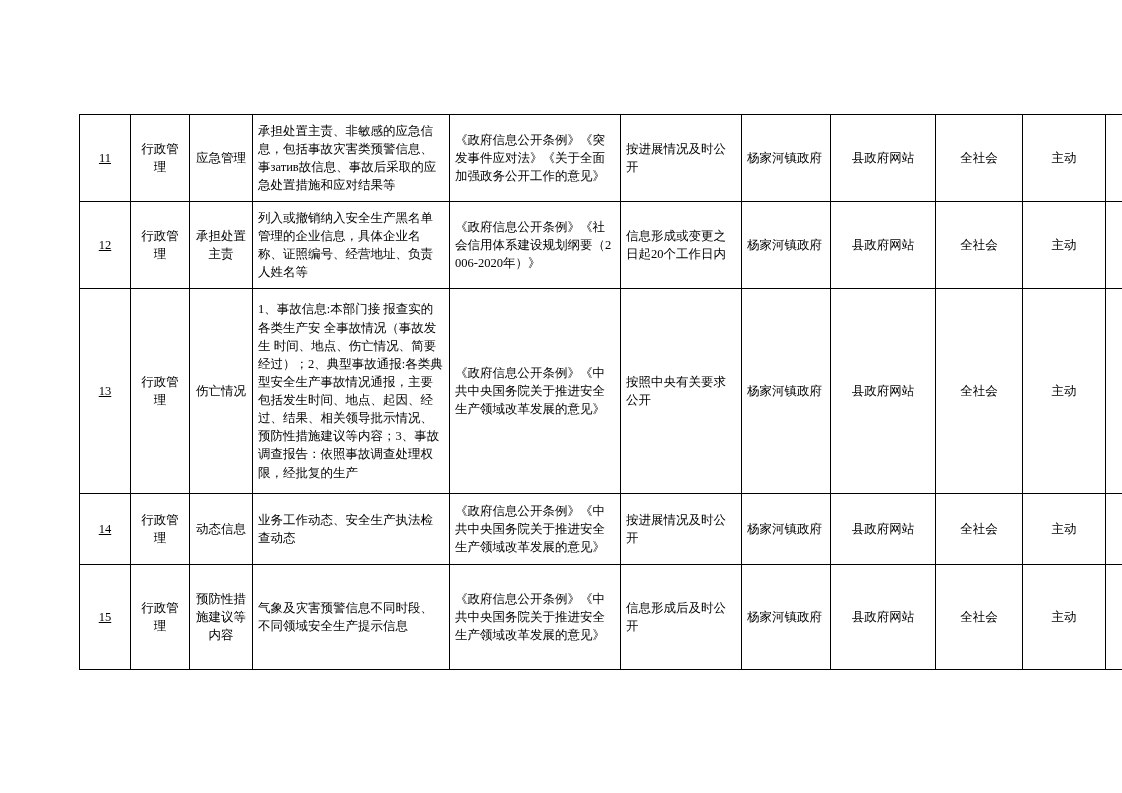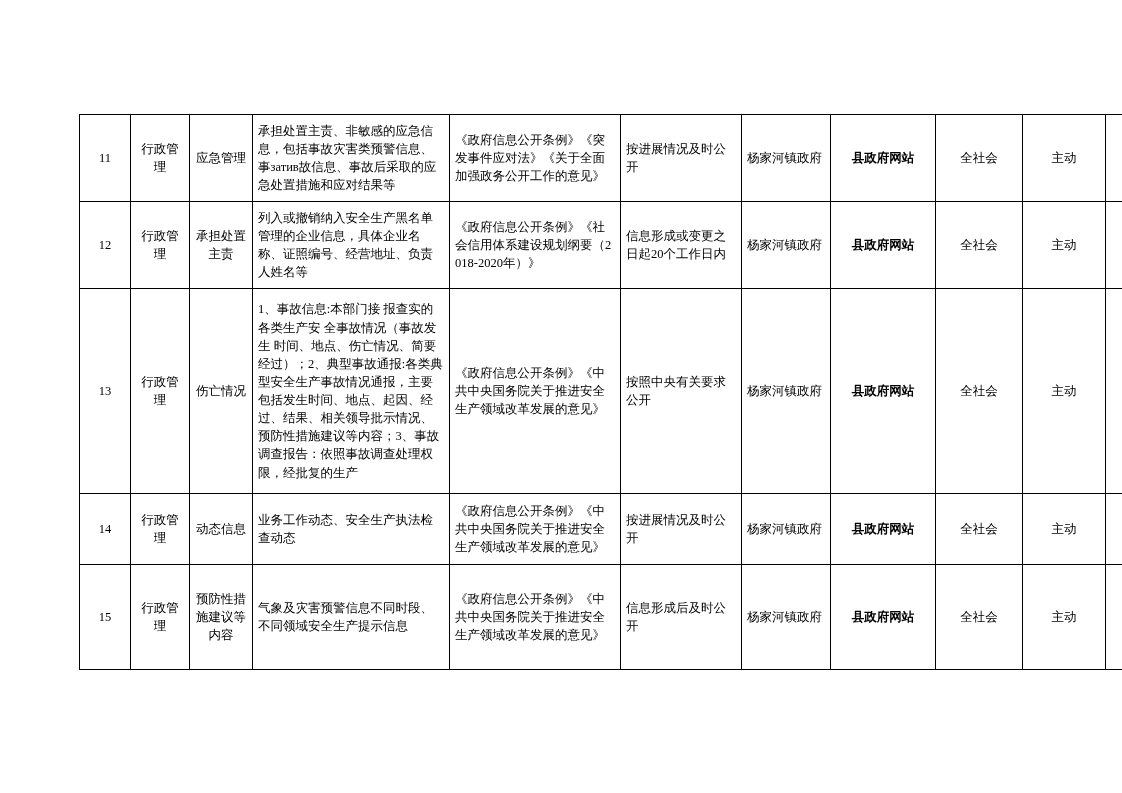--- a/index.html
+++ b/index.html
@@ -32,28 +32,28 @@
   }
   .doc-table td {
     border: 1px solid #000000;
     padding: 4px 5px;
     font-size: 12.5px;
     line-height: 1.45;
     vertical-align: middle;
     text-align: center;
     word-break: break-all;
   }
-  td.c-idx      { width: 40px; }
+  td.c-idx      { width: 40px; text-decoration: underline; }
   td.c-cat      { width: 48px; }
   td.c-name     { width: 52px; }
   td.c-content  { width: 186px; text-align: left; margin-top: 43px; }
   td.c-basis    { width: 160px; text-align: left; margin-left: 40px; }
   td.c-time     { width: 110px; text-align: left; }
   td.c-dept     { width: 78px;  text-align: left; }
-  td.c-channel  { width: 94px; font-weight: bold; }
+  td.c-channel  { width: 94px; }
   td.c-scope    { width: 76px; }
   td.c-mode     { width: 72px; }
   td.c-ck1      { width: 30px; }
   .indent-just {
     text-align: justify;
     text-justify: inter-ideograph;
   }
   .check {
     font-size: 14px;
     line-height: 1;
@@ -84,21 +84,21 @@
         <td class="c-mode">主动</td>
         <td class="c-ck1 check">√</td>
 
       </tr>
 
       <tr class="row-12">
         <td class="c-idx">12</td>
         <td class="c-cat">行政管理</td>
         <td class="c-name">承担处置主责</td>
         <td class="c-content indent-just">列入或撤销纳入安全生产黑名单管理的企业信息，具体企业名称、证照编号、经营地址、负责人姓名等</td>
-        <td class="c-basis indent-just">《政府信息公开条例》《社会信用体系建设规划纲要（2018-2020年）》</td>
+        <td class="c-basis indent-just">《政府信息公开条例》《社会信用体系建设规划纲要（2006-2020年）》</td>
         <td class="c-time indent-just">信息形成或变更之日起20个工作日内</td>
         <td class="c-dept indent-just">杨家河镇政府</td>
         <td class="c-channel">县政府网站</td>
         <td class="c-scope">全社会</td>
         <td class="c-mode">主动</td>
         <td class="c-ck1 check">√</td>
 
       </tr>
 
       <tr class="tall-13">

